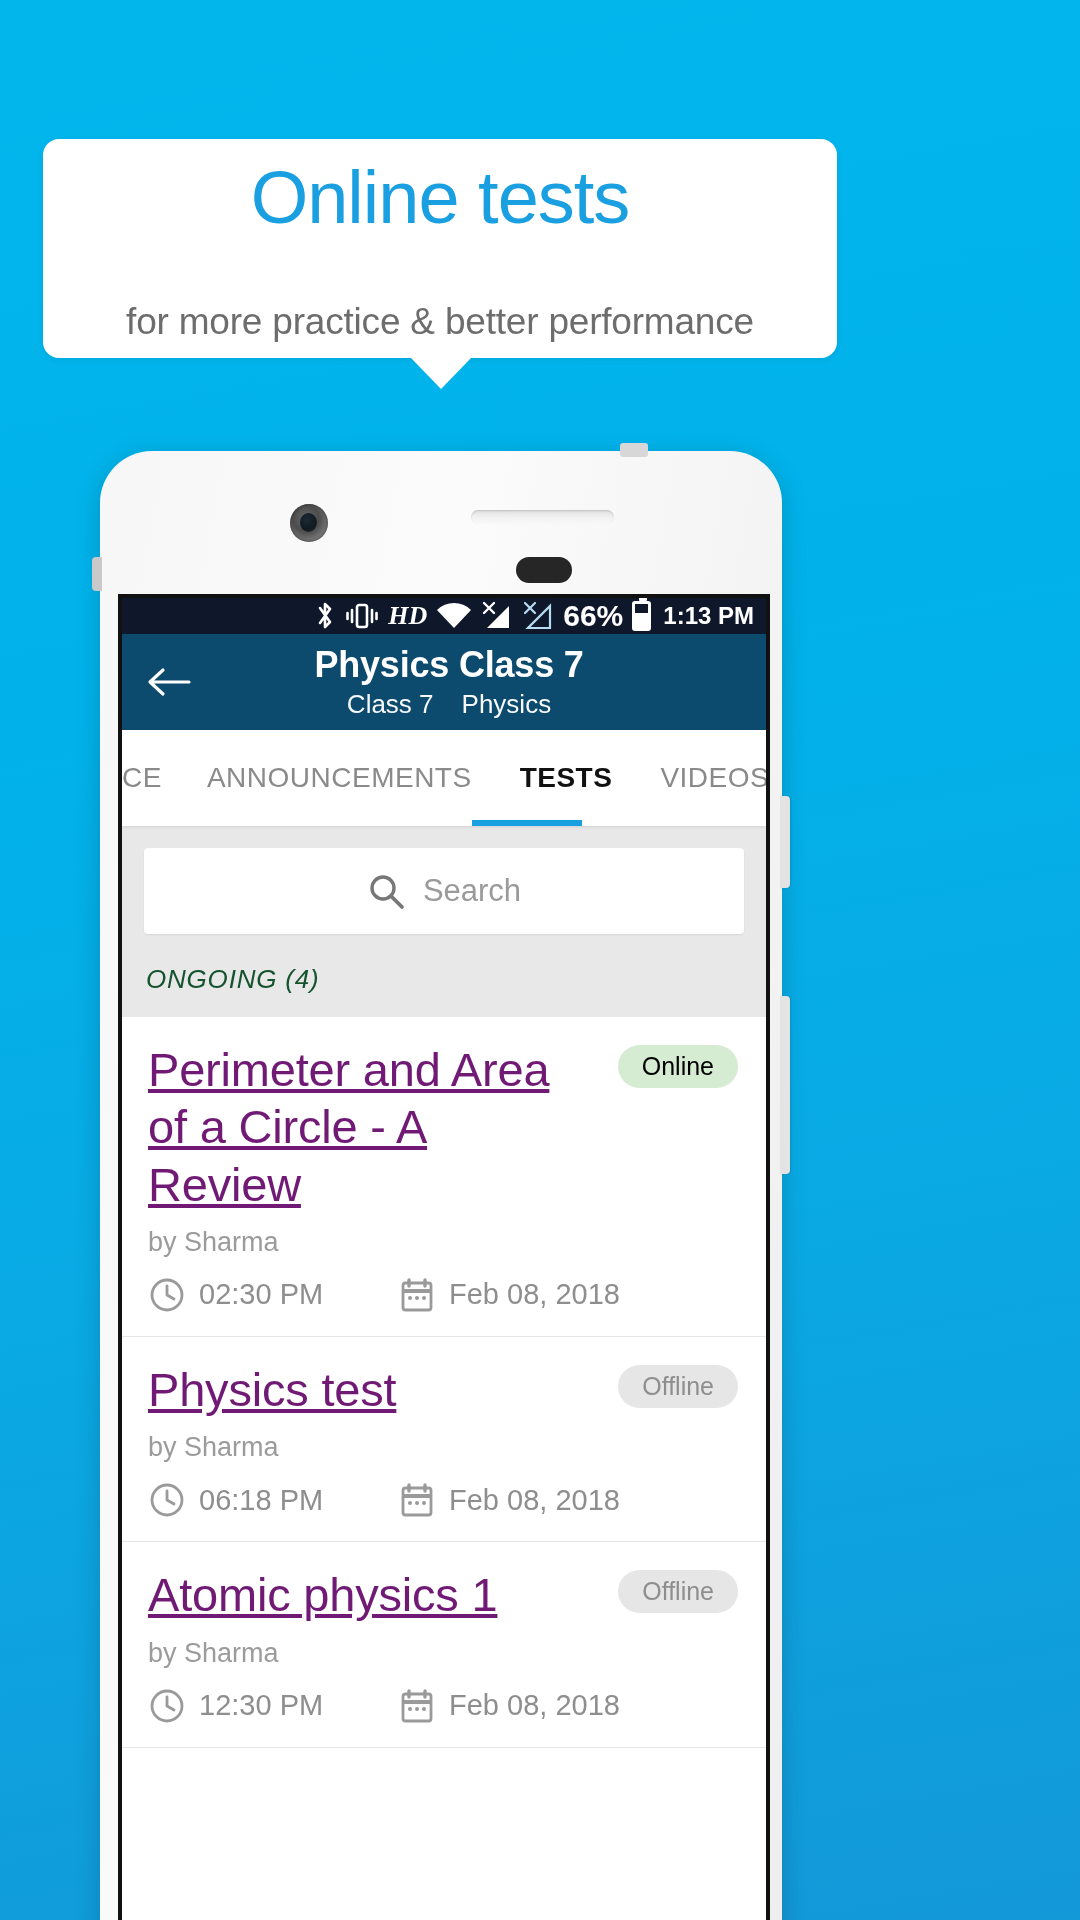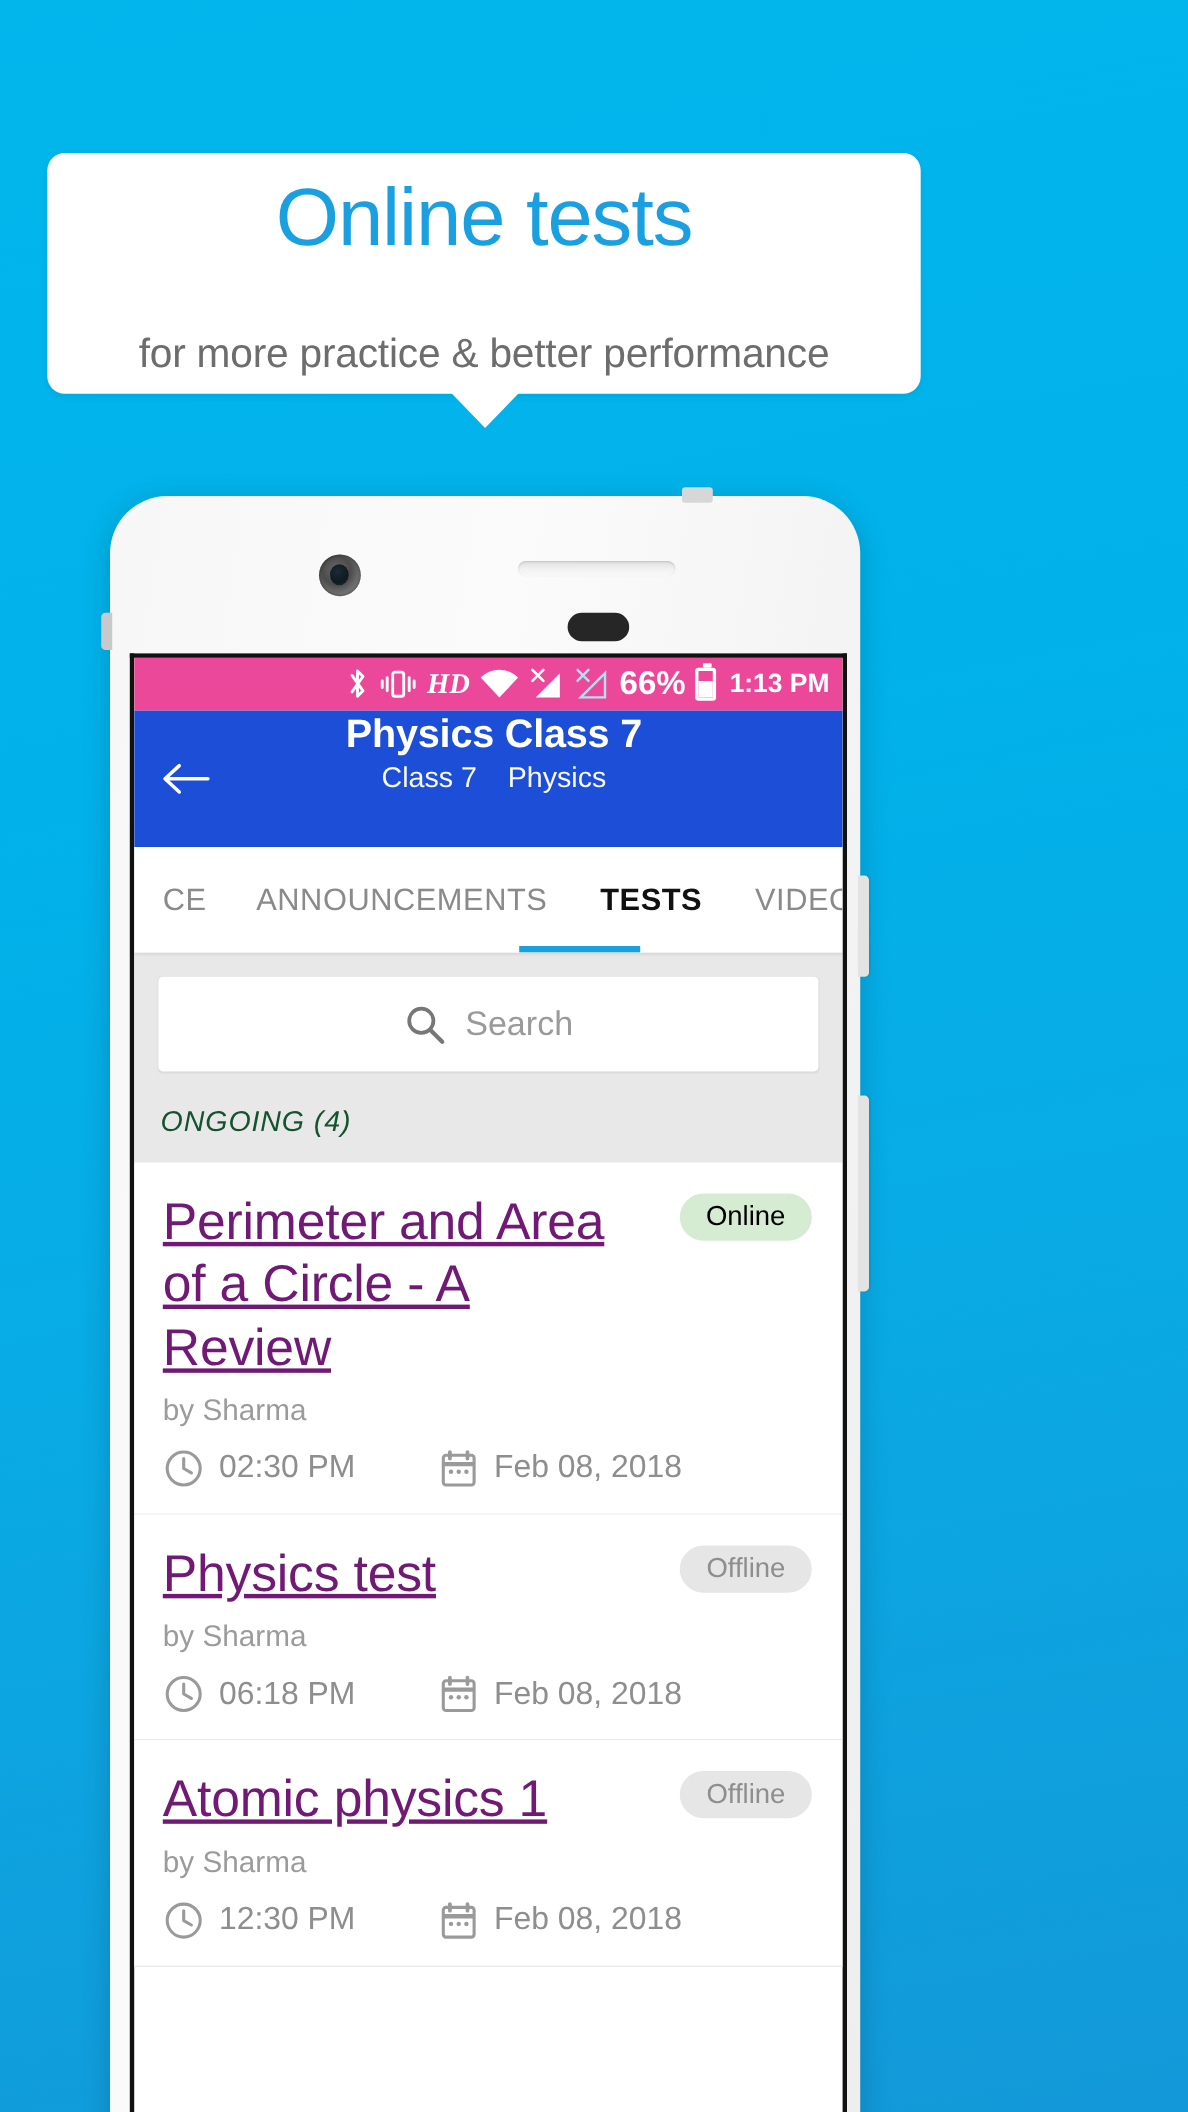--- a/index.html
+++ b/index.html
@@ -75,39 +75,39 @@
 
   
   #screen {
     position:absolute; left:32px; top:143px; width:652px; height:1347px;
     background:#ffffff; overflow:hidden;
     border:4px solid #111111; border-bottom:none;
   }
 
   
   .statusbar {
-    height:48px; background:#ec4899; display:flex; align-items:center; justify-content:flex-end;
+    height:36px; background:#0f172a; display:flex; align-items:center; justify-content:flex-end;
     padding-right:12px; gap:9px; color:#ffffff;
   }
   .statusbar .si { display:flex; align-items:center; justify-content:center; }
   .stat-text { font-size:30px; font-weight:700; letter-spacing:0; }
   .hd-text { font-size:26px; font-weight:700; font-style:italic; font-family:"Liberation Serif", serif; }
   .batt {
     width:19px; height:30px; border:3px solid #ffffff; border-radius:3px; position:relative;
     background:linear-gradient(to top,#ffffff 0%,#ffffff 62%,transparent 62%,transparent 100%);
   }
   .batt:before {
     content:""; position:absolute; left:4px; top:-7px; width:8px; height:4px; background:#ffffff; border-radius:1px;
   }
   .time-text { font-size:24px; font-weight:700; margin-left:3px; }
 
   
   .appbar {
-    height:124px; background:#1d4ed8; position:relative;
-    display:flex; 
+    height:96px; background:#0c4a6e; position:relative;
+    display:flex; align-items:center;
   }
   .back-arrow {
     position:absolute; left:22px; top:50%; transform:translateY(-50%);
     width:50px; height:50px; display:flex; align-items:center; justify-content:center;
   }
   .appbar-titles {
     width:100%; text-align:center; color:#ffffff; padding-left:10px;
   }
   .appbar-title { font-size:36px; font-weight:700; letter-spacing:-0.2px; line-height:1.15; }
   .appbar-sub { font-size:26px; font-weight:400; margin-top:4px; opacity:0.97; }
@@ -121,21 +121,21 @@
   }
   .tab {
     font-size:28px; color:#8a8a8a; font-weight:400; letter-spacing:0.5px;
     white-space:nowrap; display:flex; align-items:center; height:100%;
   }
   .tab.active { color:#111111; font-weight:700; position:relative; }
   .tab-underline {
     position:absolute; bottom:0; height:6px; background:#1a9fe0;
     left:350px; width:110px;
   }
-  .tab-0 { margin-left:26px; }
+  .tab-0 { }
   .tab-1 { margin-left:45px; }
   .tab-2 { margin-left:48px; }
   .tab-3 { margin-left:48px; }
 
   
   .search-zone { background:#e8e8e8; padding:22px 22px 26px 22px; }
   .search-box {
     height:86px; background:#ffffff; border-radius:4px;
     display:flex; align-items:center; justify-content:center; gap:18px;
     box-shadow:0 1px 2px rgba(0,0,0,0.08);

